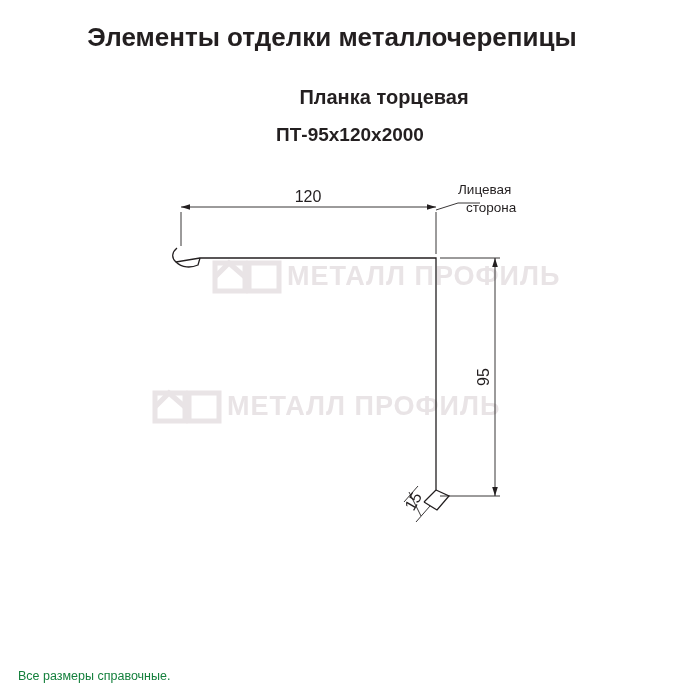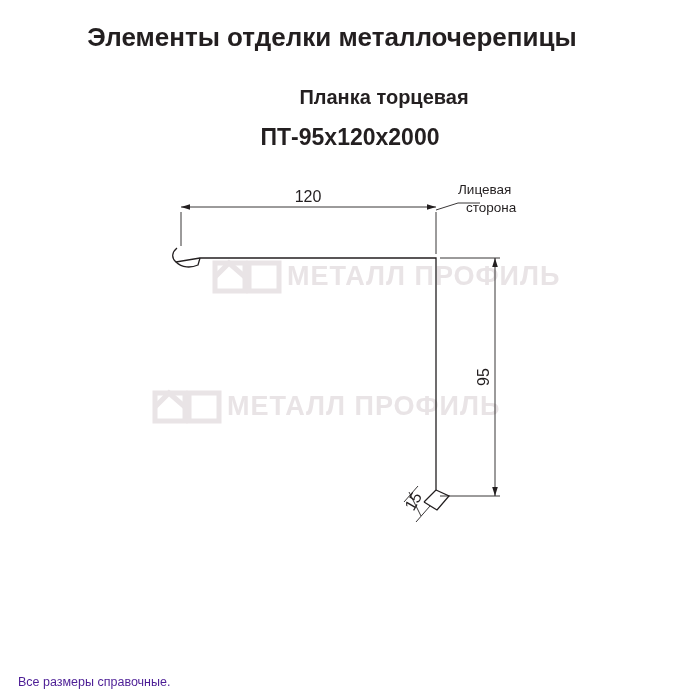--- a/index.html
+++ b/index.html
@@ -39,45 +39,45 @@
     font-size: 20px;
     font-weight: bold;
     margin-left: 34px;
   }
   .code {
     position: absolute;
     top: 124px;
     left: 0;
     width: 700px;
     text-align: center;
-    font-size: 23px;
+    font-size: 19px;
     font-weight: bold;
   }
   .drawing {
     position: absolute;
     top: 150px;
     left: 0;
     width: 700px;
     height: 420px;
   }
   .watermarks {
     position: absolute;
     top: 150px;
     left: 0;
     width: 700px;
     height: 420px;
     pointer-events: none;
   }
   .footer {
     position: absolute;
     left: 18px;
-    bottom: 8px;
+    bottom: 14px;
     font-size: 12.5px;
     line-height: 1.55;
-    color: #4c1d95;
+    color: #15803d;
   }
   .footer div {
     white-space: nowrap;
   }
   svg { display: block; }
   .lbl {
     font-family: "Liberation Sans", sans-serif;
     font-size: 16px;
     fill: #231f20;
   }

